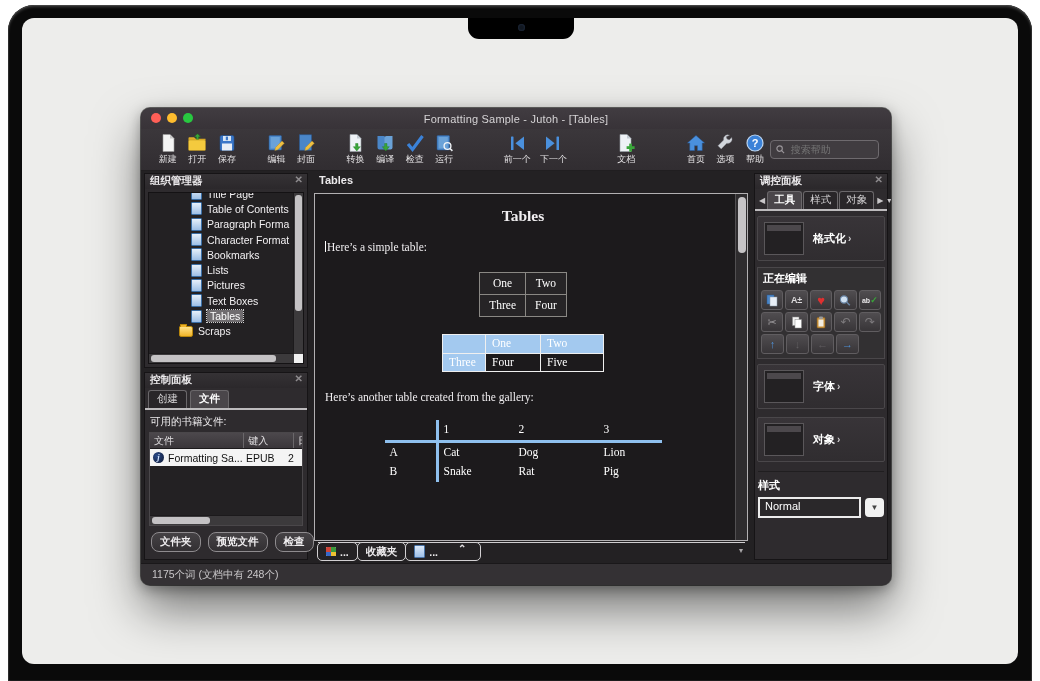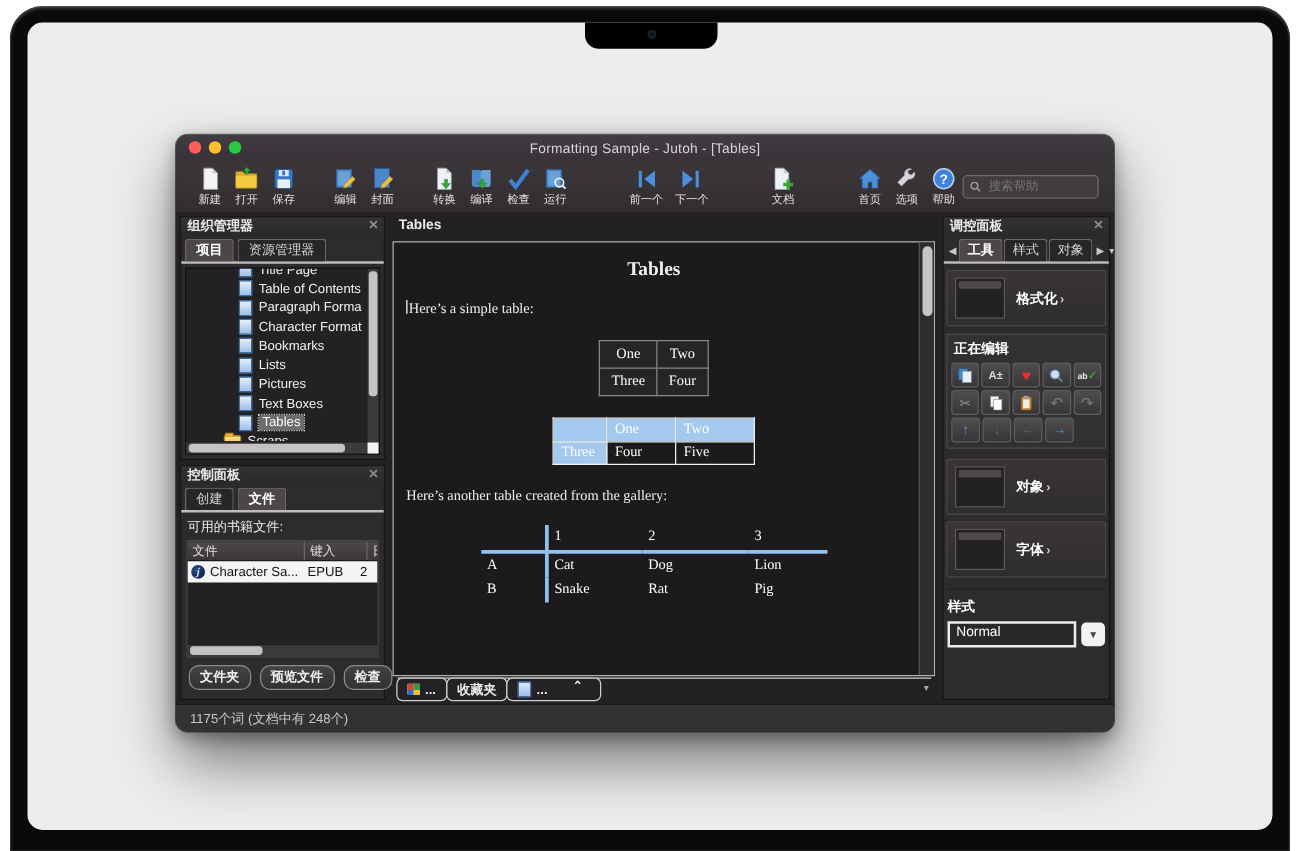--- a/index.html
+++ b/index.html
@@ -295,24 +295,20 @@
 
       <div id="main">
 
         <div id="leftcol">
 
           <div class="panel" style="height:193px">
             <div class="phead">
               <span>组织管理器</span>
               <span class="pclose">✕</span>
             </div>
-            <div class="ptabs">
-              <span class="ptab sel">项目</span>
-              <span class="ptab">资源管理器</span>
-            </div>
             <div id="treewrap">
               <div id="tree">
                 <div class="trow">
                     <span class="ticon"></span>
                     <span class="tlabel2">Title Page</span>
                   </div>
                 <div class="trow">
                     <span class="ticon"></span>
                     <span class="tlabel2">Table of Contents</span>
                   </div>
@@ -370,21 +366,21 @@
             </div>
             <div id="cp-caption">可用的书籍文件:</div>
             <div id="filelist">
               <div id="fl-head">
                 <span class="fl-col" style="width:88px">文件</span>
                 <span class="fl-col" style="width:42px">键入</span>
                 <span class="fl-col" style="flex:1;border-right:none">日期</span>
               </div>
               <div id="fl-row">
                 <span class="jicon">j</span>
-                <span style="width:78px;overflow:hidden;white-space:nowrap">Character Sa...</span>
+                <span style="width:78px;overflow:hidden;white-space:nowrap">Formatting Sa...</span>
                 <span style="width:42px">EPUB</span>
                 <span style="flex:1;overflow:hidden;white-space:nowrap">2</span>
               </div>
               <div style="flex:1"></div>
               <div id="fl-hscroll">
                   <div class="hthumb" style="left:2px;width:38%"></div>
                 </div>
             </div>
             <div id="cp-buttons">
               <button class="cbtn">文件夹</button>
@@ -538,27 +534,27 @@
                 <span class="ebtn" style="color:#7e7b7e;font-size:12px">↷</span>
               </div>
               <div class="erow" style="margin-bottom:0">
                 <span class="ebtn" style="color:#4f92d9;font-weight:bold">↑</span>
                 <span class="ebtn" style="color:#615e61;font-weight:bold">↓</span>
                 <span class="ebtn" style="color:#615e61;font-weight:bold">←</span>
                 <span class="ebtn" style="color:#4f92d9;font-weight:bold">→</span>
               </div>
             </div>
 
+            <div class="gbox">
+              <span class="gthumb"></span>
+              <span class="glabel"><span>字体</span><span class="gsub">›</span></span>
+            </div>
             <div class="gbox" style="margin-top:8px">
               <span class="gthumb"></span>
               <span class="glabel"><span>对象</span><span class="gsub">›</span></span>
-            </div>
-            <div class="gbox">
-              <span class="gthumb"></span>
-              <span class="glabel"><span>字体</span><span class="gsub">›</span></span>
             </div>
 
             <div id="stylelabel">样式</div>
             <div id="comborow">
               <span id="comboval">Normal</span>
               <span id="combobtn">▼</span>
             </div>
             <div style="flex:1"></div>
           </div>
         </div>

